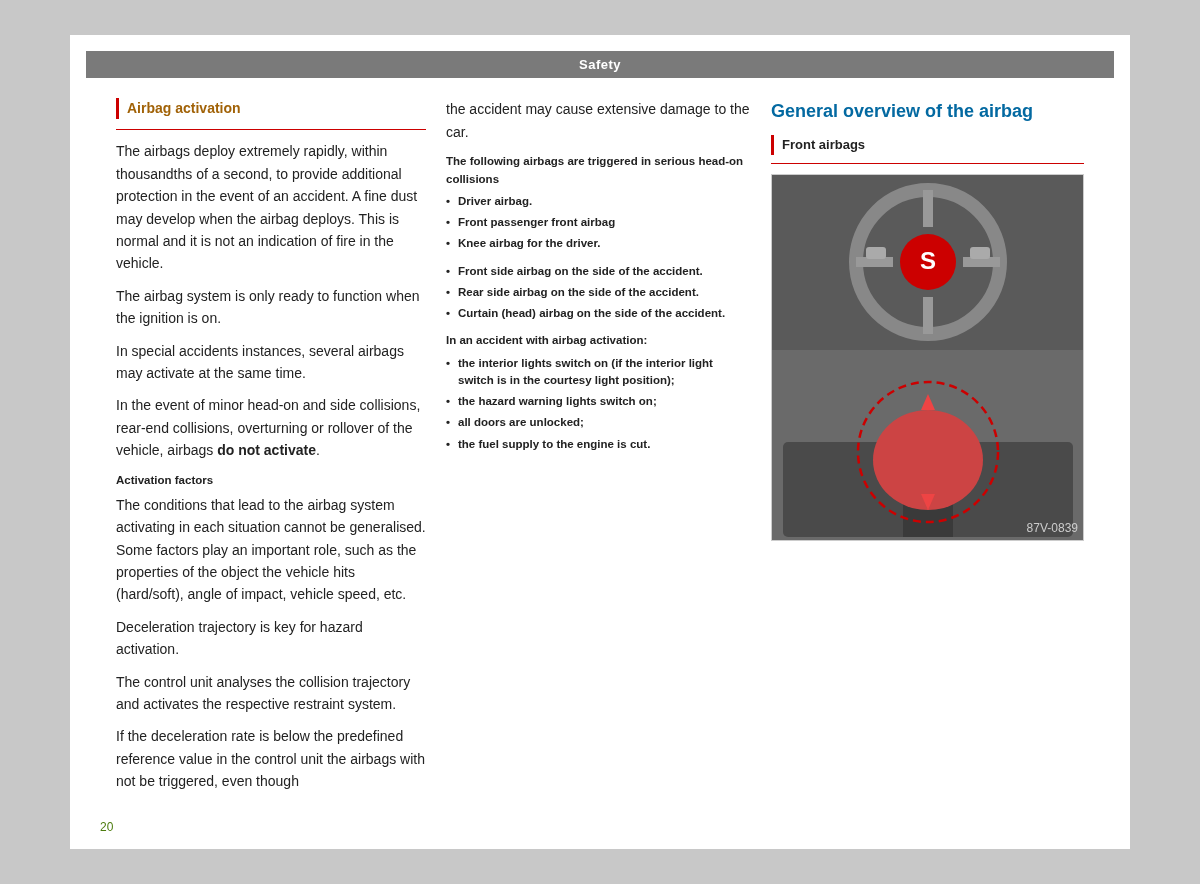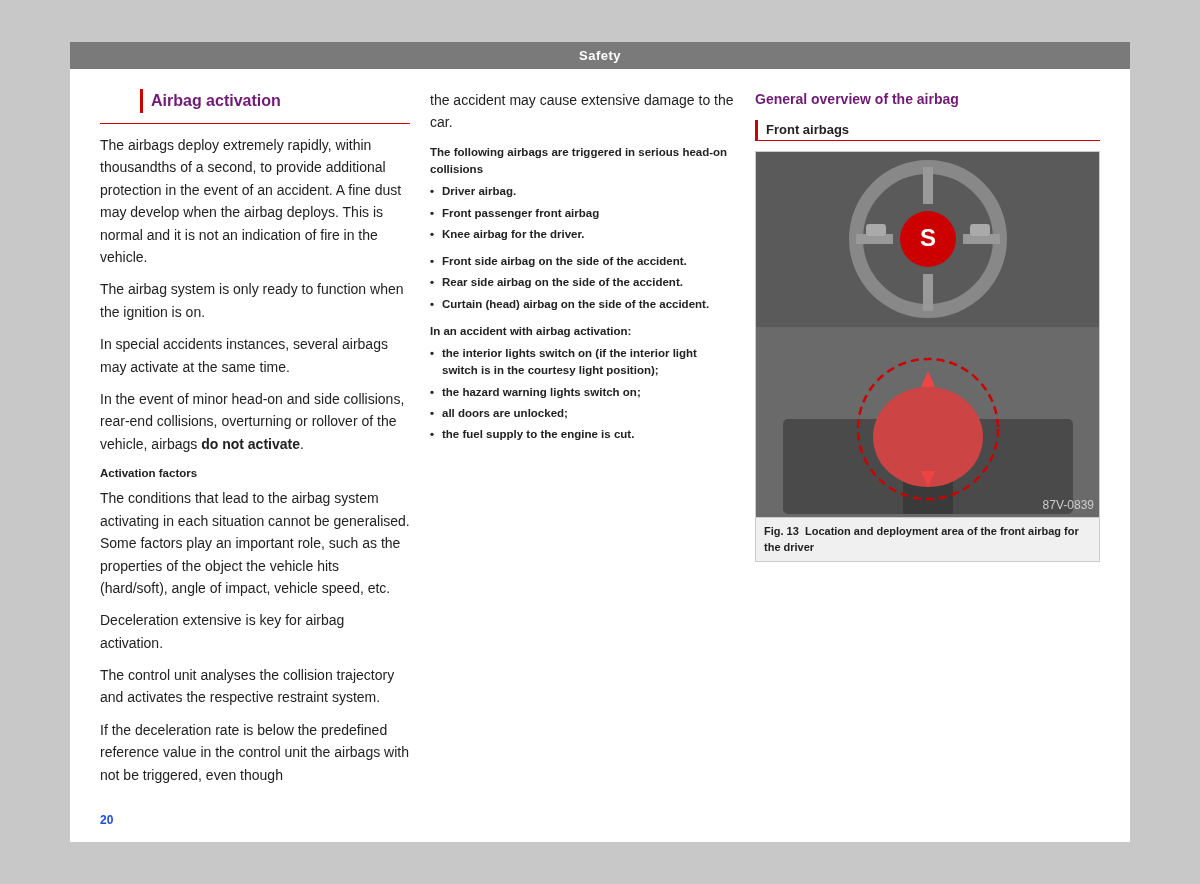--- a/index.html
+++ b/index.html
@@ -9,21 +9,21 @@
       justify-content: center;
       align-items: center;
       min-height: 100vh;
       font-family: Arial, sans-serif;
     }
     .page {
       width: 1060px;
       min-height: 800px;
       background: #fff;
       position: relative;
-      padding: 0;
+      padding: 16px;
     }
     .header-bar {
       background: #7a7a7a;
       color: #fff;
       text-align: center;
       padding: 6px 0;
       font-size: 13px;
       font-weight: bold;
       letter-spacing: 0.5px;
     }
@@ -44,40 +44,40 @@
       line-height: 1.5;
       color: #222;
     }
     .col-right {
       flex: 1;
       font-size: 11.5px;
       line-height: 1.5;
       color: #222;
     }
     .section-title {
-      font-size: 16px;
-      font-weight: bold;
-      color: #701a75;
+      font-size: 14px;
+      font-weight: bold;
+      color: #a16207;
       border-left: 3px solid #c00;
       padding-left: 8px;
       margin-bottom: 10px;
-      margin-left: 40px;
     }
     .section-title-red {
-      font-size: 14px;
-      font-weight: bold;
-      color: #701a75;
+      font-size: 18px;
+      font-weight: bold;
+      color: #0369a1;
       margin-bottom: 10px;
     }
     .subsection-title {
       font-size: 13px;
       font-weight: bold;
       color: #222;
       border-left: 3px solid #c00;
       padding-left: 8px;
+      margin-bottom: 8px;
     }
     .paragraph {
       margin-bottom: 10px;
       font-size: 14px;
       line-height: 1.6;
     }
     .bold-heading {
       font-weight: bold;
       font-size: 11.5px;
       margin-bottom: 5px;
@@ -104,22 +104,21 @@
     .divider {
       border: none;
       border-top: 1px solid #c00;
       margin-bottom: 10px;
     }
     .page-number {
       position: absolute;
       bottom: 15px;
       left: 30px;
       font-size: 12px;
-      color: #1d4ed8;
-      font-weight: bold;
+      color: #4d7c0f;
     }
     .figure-box {
       border: 1px solid #ccc;
       margin-bottom: 10px;
     }
     .figure-caption {
       background: #f0f0f0;
       padding: 5px 8px;
       font-size: 11px;
       color: #222;
@@ -179,21 +178,21 @@
       <p class="paragraph">
         <span>In special accidents instances, several airbags may activate at the same time.</span>
       </p>
       <p class="paragraph">
         In the event of minor head-on and side collisions, rear-end collisions, overturning or rollover of the vehicle, airbags <strong>do not activate</strong>.
       </p>
 
       <p class="bold-heading">Activation factors</p>
 
       <p class="paragraph">The conditions that lead to the airbag system activating in each situation cannot be generalised. Some factors play an important role, such as the properties of the object the vehicle hits (hard/soft), angle of impact, vehicle speed, etc.</p>
-      <p class="paragraph">Deceleration extensive is key for airbag activation.</p>
+      <p class="paragraph">Deceleration trajectory is key for hazard activation.</p>
       <p class="paragraph">The control unit analyses the collision trajectory and activates the respective restraint system.</p>
       <p class="paragraph">If the deceleration rate is below the predefined reference value in the control unit the airbags with not be triggered, even though</p>
     </div>
 
     <div class="col-middle">
       <p class="paragraph">the accident may cause extensive damage to the car.</p>
 
       <p class="bold-heading">
         <span>The following airbags are triggered in serious head-on collisions</span>
       </p>
@@ -256,23 +255,19 @@
             <ellipse cx="145" cy="108" rx="55" ry="50" fill="#c44"></ellipse>
 
             <circle cx="145" cy="100" r="70" fill="none" stroke="#c00" stroke-width="2.5" stroke-dasharray="8,5"></circle>
 
             <polygon points="145,42 138,58 152,58" fill="#e44"></polygon>
             <polygon points="145,158 138,142 152,142" fill="#e44"></polygon>
           </svg>
           <span class="img-ref">87V-0839</span>
         </div>
 
-        <div class="figure-caption">
-          <span>Fig. 13</span>
-          &nbsp;<span>Location and deployment area of the front airbag for the driver</span>
-        </div>
       </div>
     </div>
 
   </div>
 
   <div class="page-number">20</div>
 </div>
 
 </body></html>

